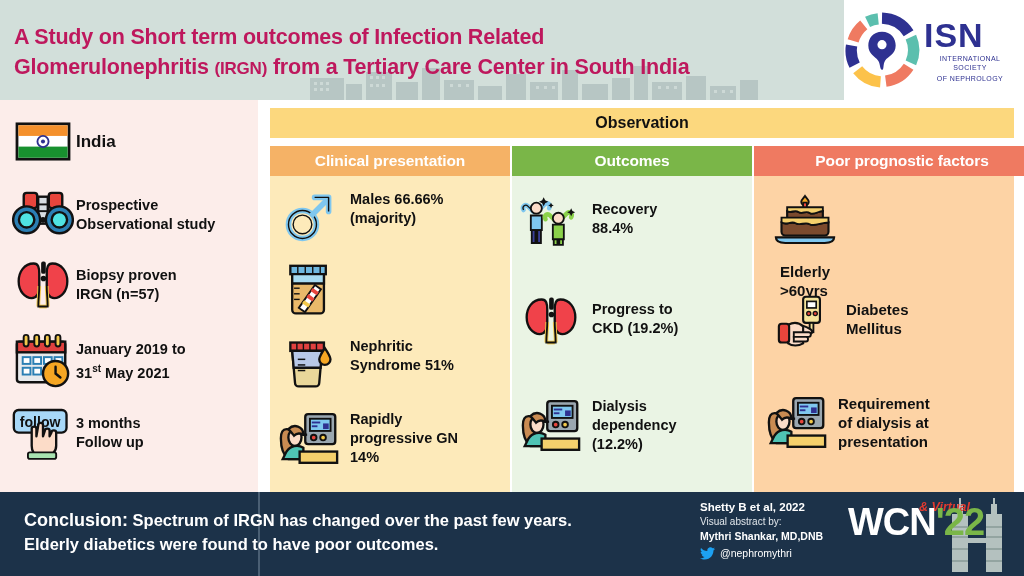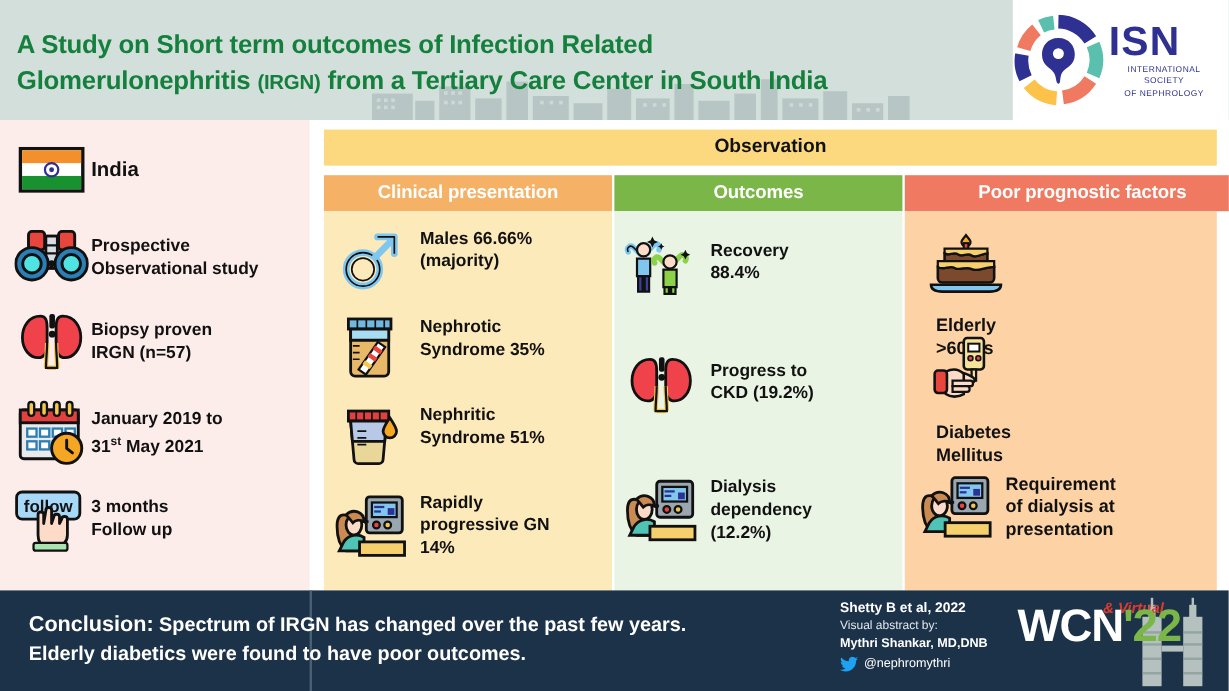--- a/index.html
+++ b/index.html
@@ -30,21 +30,21 @@
   .header-logo-panel {
     position: absolute; right: 0; top: 0;
     width: 180px; height: 100px;
     background: #ffffff;
   }
   .title-block {
     position: absolute; left: 14px; top: 22px;
     width: 820px;
   }
   .title-line {
-    font-size: 21.5px; font-weight: bold; color: #15803d;
+    font-size: 21.5px; font-weight: bold; color: #be185d;
     letter-spacing: -0.2px; line-height: 30px;
     white-space: nowrap;
   }
   .title-line .small { font-size: 17px; }
 
   
   .isn-logo { position: absolute; right: 8px; top: 10px; width: 172px; height: 80px; }
   .isn-ring { position: absolute; left: 0; top: 2px; width: 76px; height: 76px; }
   .isn-text { position: absolute; left: 80px; top: 8px; }
   .isn-word {
@@ -393,22 +393,20 @@
               <line x1="14" y1="40" x2="20" y2="40"></line>
             </g>
           <g transform="rotate(35 34 40)">
             <rect x="27" y="26" width="8" height="30" fill="#ffffff" stroke="#111" stroke-width="2"></rect>
             <rect x="27" y="30" width="8" height="4" fill="#e8453c"></rect>
             <rect x="27" y="38" width="8" height="4" fill="#e8453c"></rect>
             <rect x="27" y="46" width="8" height="4" fill="#f2c94c"></rect>
           </g>
         </svg>
       </div>
-      <div class="item-label" style="white-space:pre-line;">Nephrotic
-Syndrome 35%</div>
     </div>
 
     <div class="item-row" style="top: 155px;">
       <div class="item-icon">
         <svg viewBox="0 0 60 62" width="56" height="58">
           <rect x="10" y="8" width="36" height="9" fill="#e0413f" stroke="#111" stroke-width="2.5"></rect>
           <g stroke="#111" stroke-width="1.5">
               <line x1="17" y1="8" x2="17" y2="17"></line>
               <line x1="24" y1="8" x2="24" y2="17"></line>
               <line x1="31" y1="8" x2="31" y2="17"></line>
@@ -537,21 +535,21 @@
           <path d="M8 32 h50 v10 a4 4 0 0 1 -4 4 h-42 a4 4 0 0 1 -4 -4 z" fill="#7b4a2d" stroke="#111" stroke-width="2.3"></path>
           <path d="M8 32 c5 4 10 -2 15 1 c5 3 10 -2 15 1 c5 3 12 -2 20 -2" fill="none" stroke="#111" stroke-width="2"></path>
           <path d="M8 32 c5 4 10 -2 15 1 c5 3 10 -2 15 1 c5 3 12 -2 20 -2 l0 -5 l-50 0 z" fill="#f5d06c" stroke="#111" stroke-width="2"></path>
           <path d="M2 48 h62 c0 4 -4 6 -10 6 h-42 c-6 0 -10 -2 -10 -6 z" fill="#7fc7ef" stroke="#111" stroke-width="2.3"></path>
         </svg>
       </div>
       <div class="item-label" style="white-space:pre-line; padding-top:10px;">Elderly
 &gt;60yrs</div>
     </div>
 
-    <div class="item-row" style="top: 97px; left: 18px; flex-direction: column;">
+    <div class="item-row" style="top: 112px; left: 18px;">
       <div class="item-icon">
         <svg viewBox="0 0 64 60" width="60" height="56">
           <rect x="30" y="4" width="18" height="28" rx="3" fill="#f5e39a" stroke="#111" stroke-width="2.3"></rect>
           <rect x="34" y="9" width="10" height="7" fill="#ffffff" stroke="#111" stroke-width="1.8"></rect>
           <circle cx="36" cy="22" r="2.2" fill="#e8453c" stroke="#111" stroke-width="1.4"></circle>
           <circle cx="43" cy="22" r="2.2" fill="#e8453c" stroke="#111" stroke-width="1.4"></circle>
           <rect x="37" y="32" width="4" height="10" fill="#f5e39a" stroke="#111" stroke-width="2"></rect>
           <path d="M22 34 c6 0 10 1 16 5 c3 2 2 5 -2 5 l-16 0 z" fill="#fcdcc8" stroke="#111" stroke-width="2.3"></path>
           <path d="M14 34 c6 -3 12 -2 16 2 l0 18 c-5 3 -12 3 -16 0 z" fill="#fcdcc8" stroke="#111" stroke-width="2.3"></path>
           <path d="M20 42 h16 c3 0 3 5 0 5 h-16 z" fill="#fcdcc8" stroke="#111" stroke-width="2"></path>

